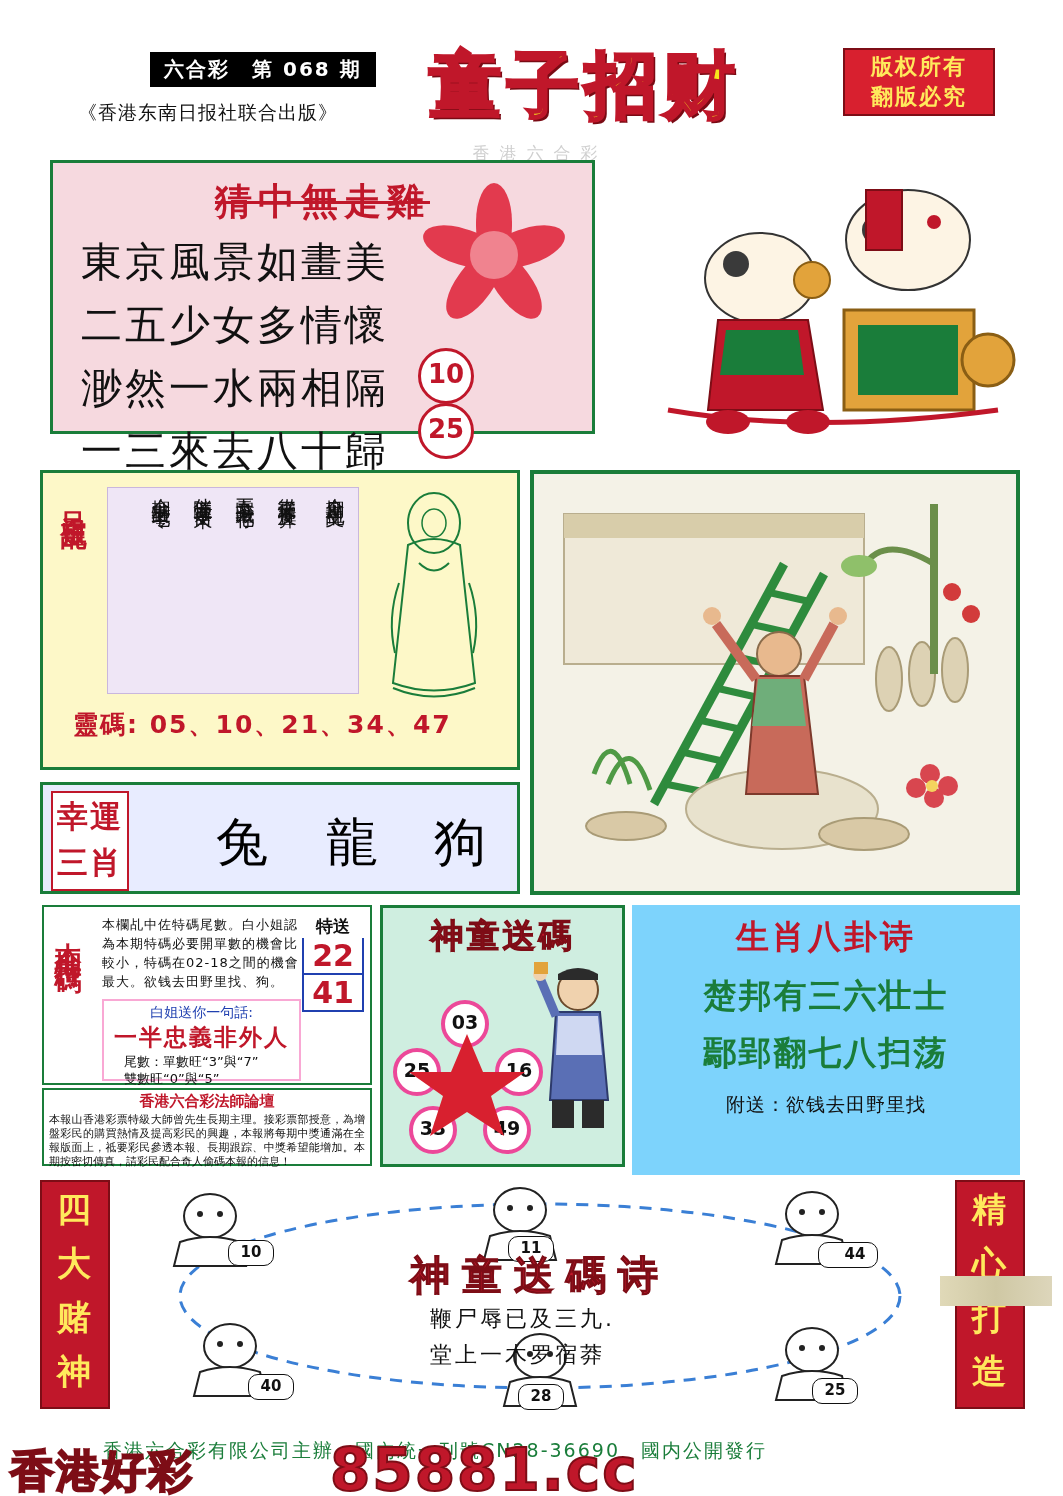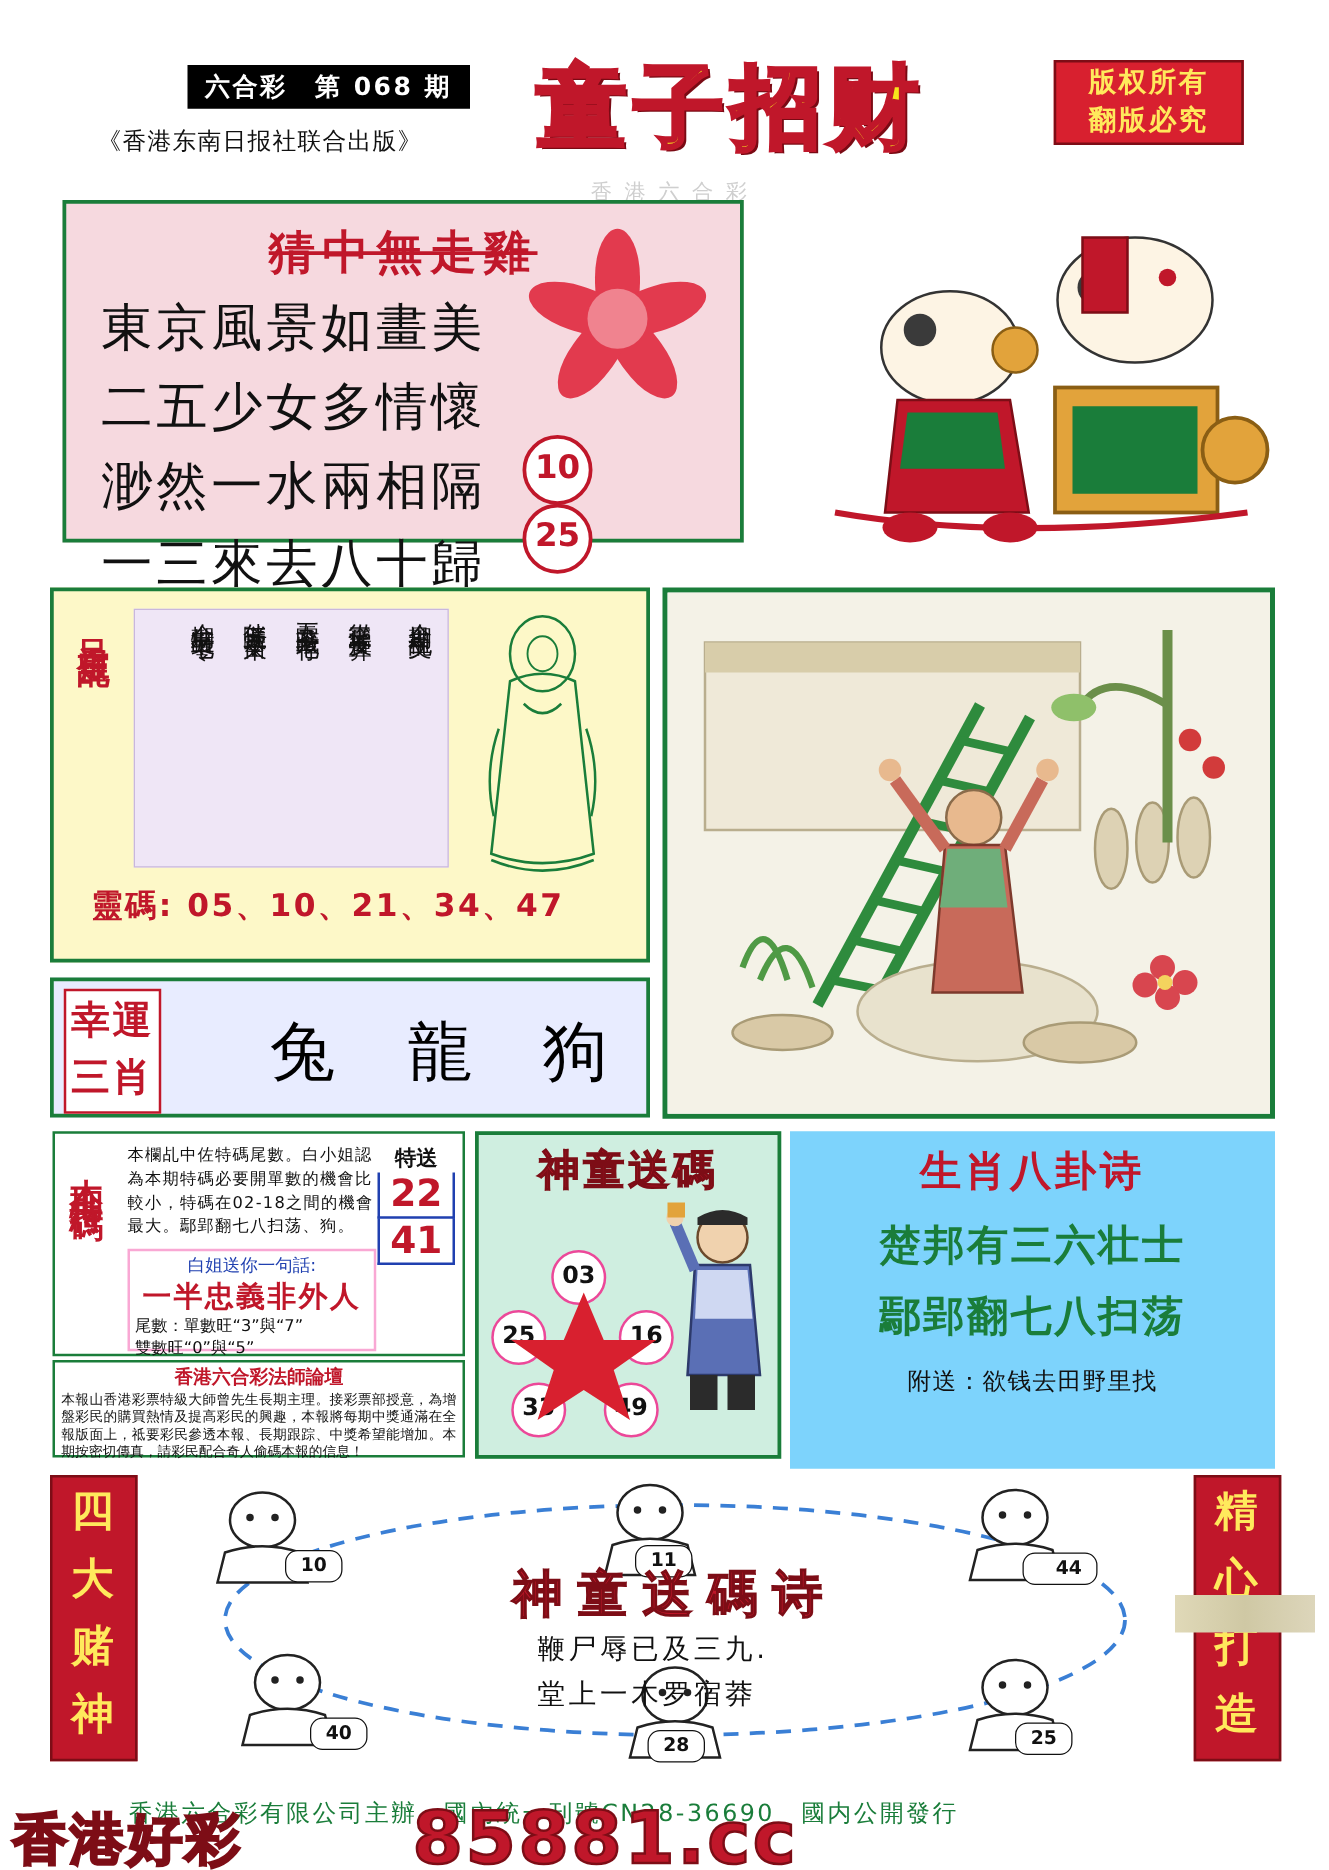--- a/index.html
+++ b/index.html
@@ -50,35 +50,35 @@
   #pic2{left:530px;top:470px;width:490px;height:425px;background:#fff;border:4px solid #1a7d3a;}
   #pic2 .tag{position:absolute;left:12px;top:10px;background:#c0172a;color:#fff;font-size:24px;font-weight:bold;padding:4px 12px;letter-spacing:3px;}
 
   
   #special{left:42px;top:905px;width:330px;height:180px;background:#fff;border:2px solid #1a7d3a;}
   #special .sp-label{position:absolute;left:6px;top:14px;font-size:27px;color:#c0172a;font-weight:bold;height:150px;letter-spacing:8px;}
   #special .sp-text{position:absolute;left:58px;top:8px;width:200px;font-size:13px;color:#111;line-height:19px;letter-spacing:1px;}
   #special .sp-quoteBox{position:absolute;left:58px;top:92px;width:195px;height:78px;border:2px solid #f9a8d4;}
   #special .sp-q1{font-size:14px;color:#2040b0;text-align:center;padding-top:3px;}
   #special .sp-q2{font-size:23px;color:#c0172a;font-weight:bold;text-align:center;letter-spacing:2px;}
-  #special .sp-q3{font-size:13px;color:#111;padding-left:4px;line-height:17px;}
+  #special .sp-q3{font-size:13px;color:#111;padding-left:20px;line-height:17px;}
   #special .sp-send{position:absolute;right:6px;top:8px;width:62px;text-align:center;}
   #special .sp-send .t{font-size:17px;color:#111;font-weight:bold;}
   #special .sp-send .n{font-size:30px;color:#c0172a;font-weight:bold;border:2px solid #2040b0;border-top:none;}
   #special .sp-send .n:first-of-type{border-top:2px solid #2040b0;}
 
   
   #forum{left:42px;top:1088px;width:330px;height:78px;background:#fff;border:2px solid #1a7d3a;}
   #forum .f-title{text-align:center;font-size:15px;color:#c0172a;font-weight:bold;padding-top:2px;}
   #forum .f-body{font-size:11px;line-height:14px;color:#111;padding:2px 5px;text-align:justify;}
 
   
   #stsm{left:380px;top:905px;width:245px;height:262px;background:#cfeee0;border:3px solid #1a7d3a;}
   #stsm .st-title{text-align:center;font-size:33px;font-weight:bold;color:#c0172a;-webkit-text-stroke:1px #7d0d16;margin-top:6px;letter-spacing:3px;}
-  .stnum{position:absolute;width:40px;height:40px;border:2px solid #ec4899;border-radius:50%;background:#fff;text-align:center;line-height:36px;font-size:19px;font-weight:bold;color:#111;}
+  .stnum{position:absolute;width:40px;height:40px;border:4px solid #ec4899;border-radius:50%;background:#fff;text-align:center;line-height:36px;font-size:19px;font-weight:bold;color:#111;}
 
   
   #rpoem{left:632px;top:905px;width:388px;height:270px;background:#7dd3fc;border:0;}
   #rpoem .rp1{font-size:33px;color:#c0172a;font-weight:bold;text-align:center;margin-top:10px;letter-spacing:3px;}
   #rpoem .rp2{font-size:33px;color:#1a7d3a;font-weight:bold;text-align:center;margin-top:14px;letter-spacing:2px;}
   #rpoem .rp3{font-size:33px;color:#1a7d3a;font-weight:bold;text-align:center;margin-top:12px;letter-spacing:2px;}
   #rpoem .rp4{font-size:19px;color:#111;text-align:center;margin-top:16px;letter-spacing:1px;}
 
   
   #bottom{left:40px;top:1180px;width:985px;height:252px;background:#fff;border:0;}
@@ -233,21 +233,21 @@
       </g>
       <path d="M60 300 Q78 250 96 310" stroke="#4f9a45" stroke-width="5" fill="none"></path>
       <path d="M74 310 Q96 256 116 316" stroke="#4f9a45" stroke-width="5" fill="none"></path>
       <ellipse cx="330" cy="360" rx="45" ry="16" fill="#d9c9a6" stroke="#a99b76" stroke-width="2"></ellipse>
       <ellipse cx="92" cy="352" rx="40" ry="14" fill="#d9c9a6" stroke="#a99b76" stroke-width="2"></ellipse>
     </svg>
   </div>
 
   <div class="box" id="special">
     <div class="sp-label vert">本期特碼</div>
-    <div class="sp-text">本欄乩中佐特碼尾數。白小姐認為本期特碼必要開單數的機會比較小，特碼在02-18之間的機會最大。鄢郢翻七八扫荡、狗。</div>
+    <div class="sp-text">本欄乩中佐特碼尾數。白小姐認為本期特碼必要開單數的機會比較小，特碼在02-18之間的機會最大。欲钱去田野里找、狗。</div>
     <div class="sp-quoteBox">
       <div class="sp-q1">白姐送你一句話:</div>
       <div class="sp-q2">一半忠義非外人</div>
       <div class="sp-q3">尾數：單數旺“3”與“7”</div>
       <div class="sp-q3">雙數旺“0”與“5”</div>
     </div>
     <div class="sp-send">
       <div class="t">特送</div>
       <div class="n">22</div>
       <div class="n">41</div>

